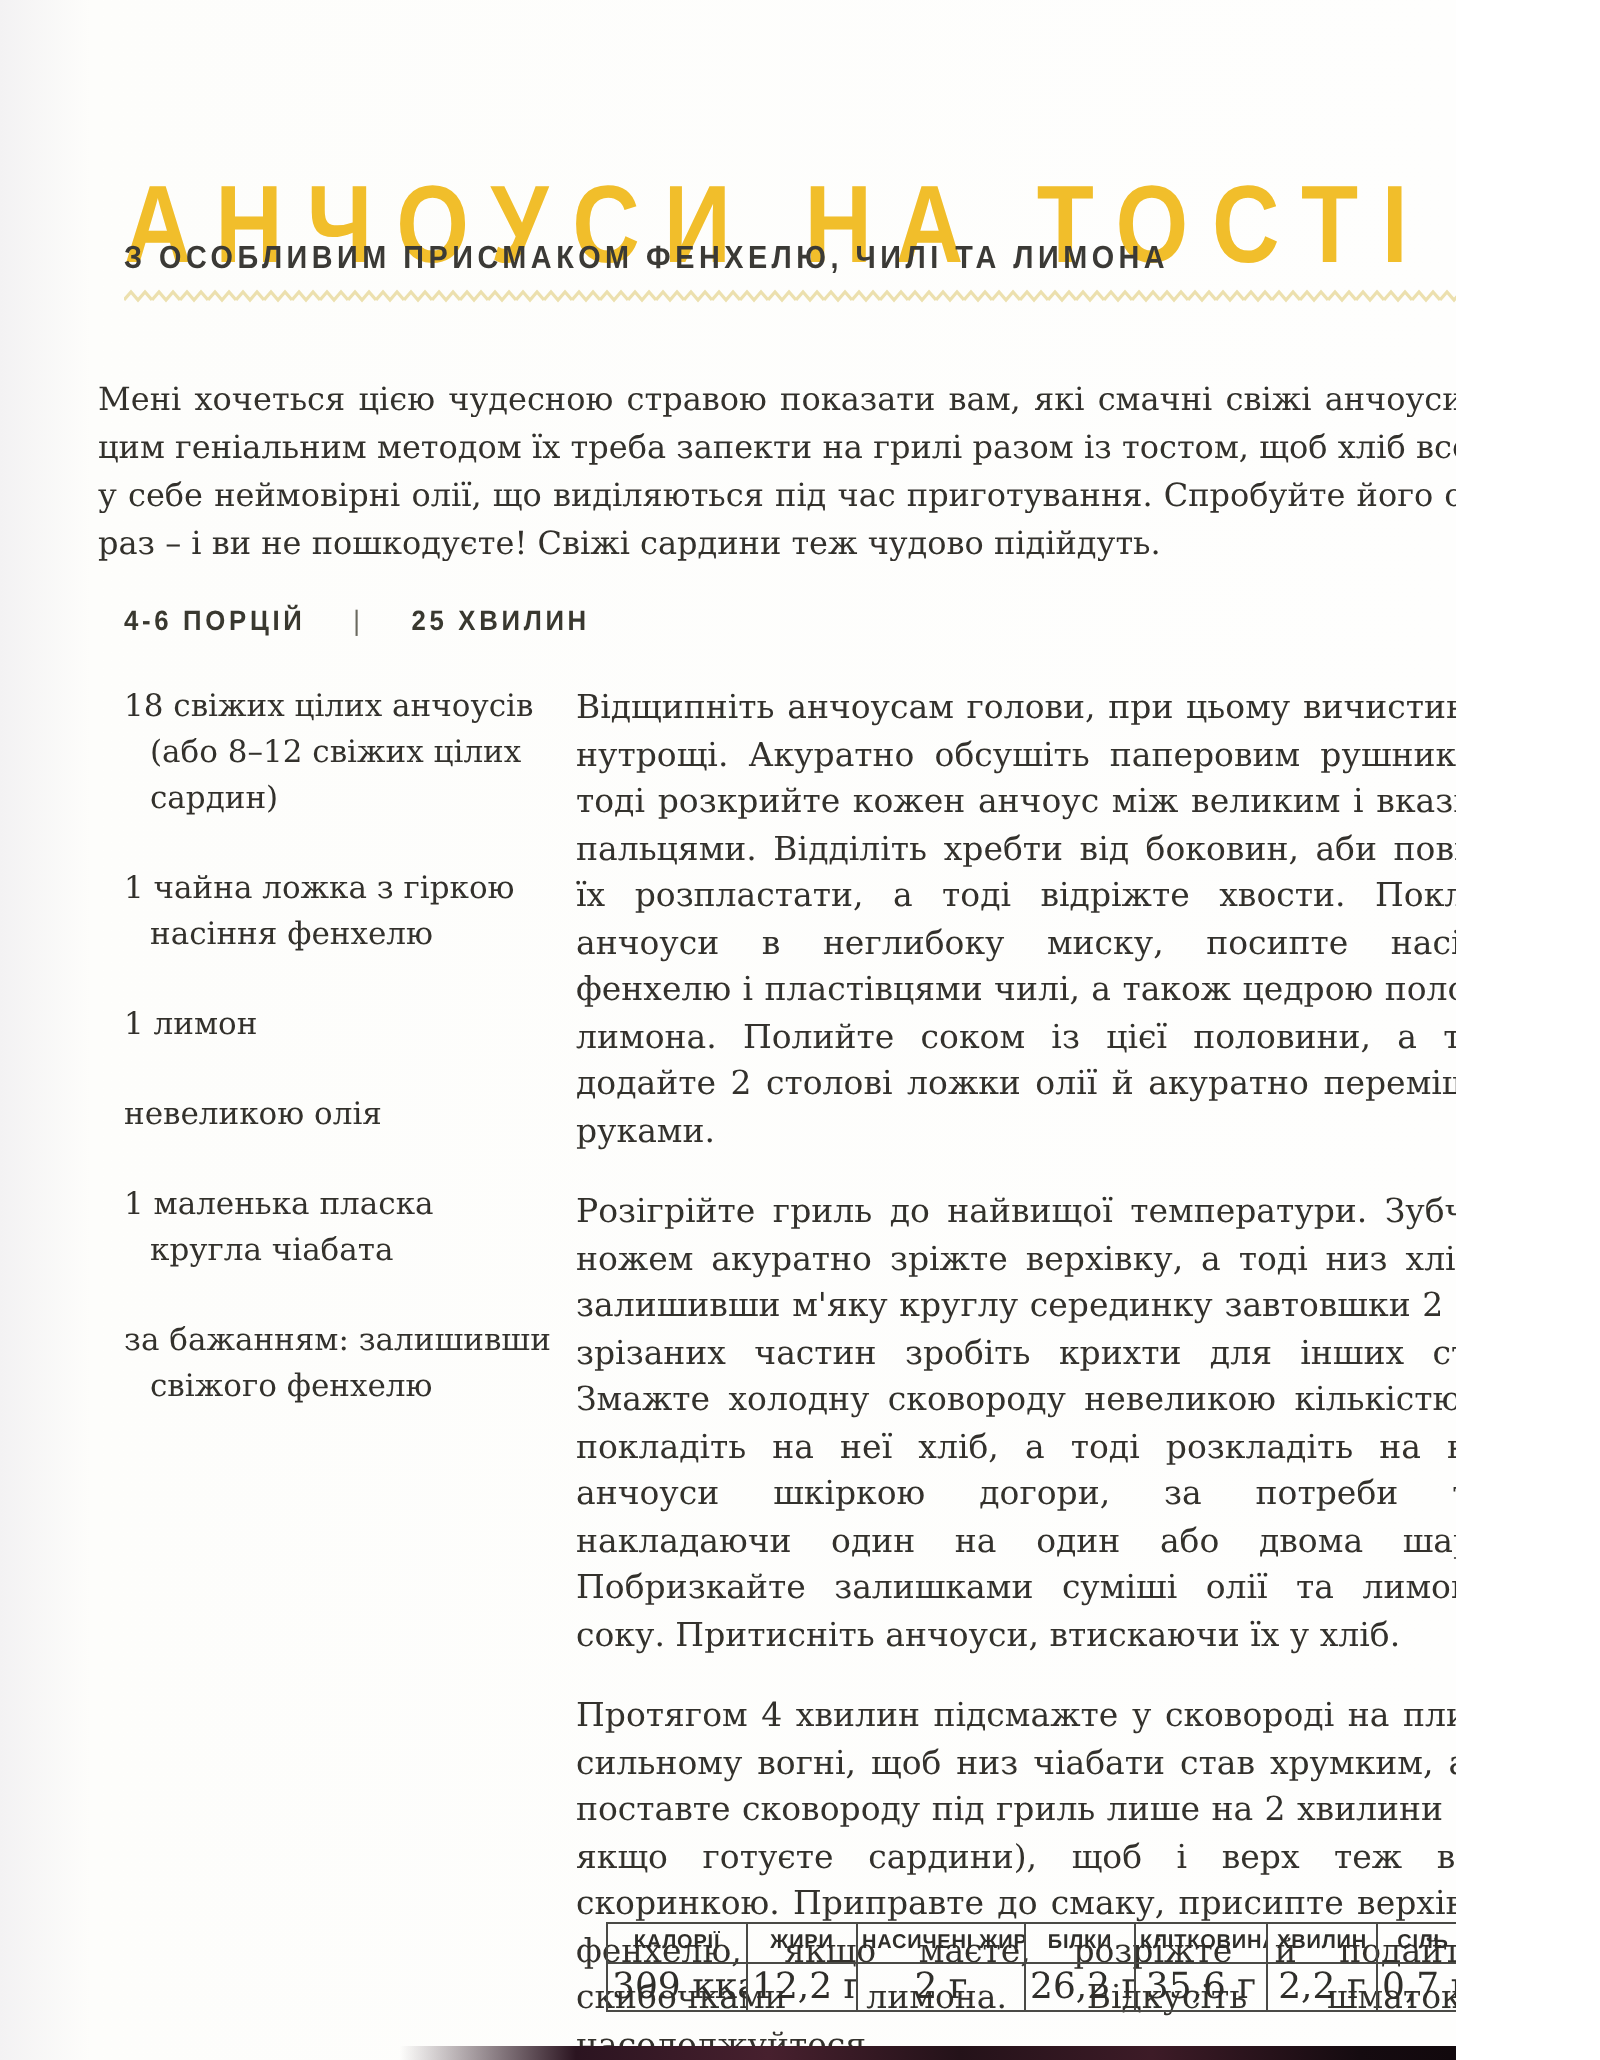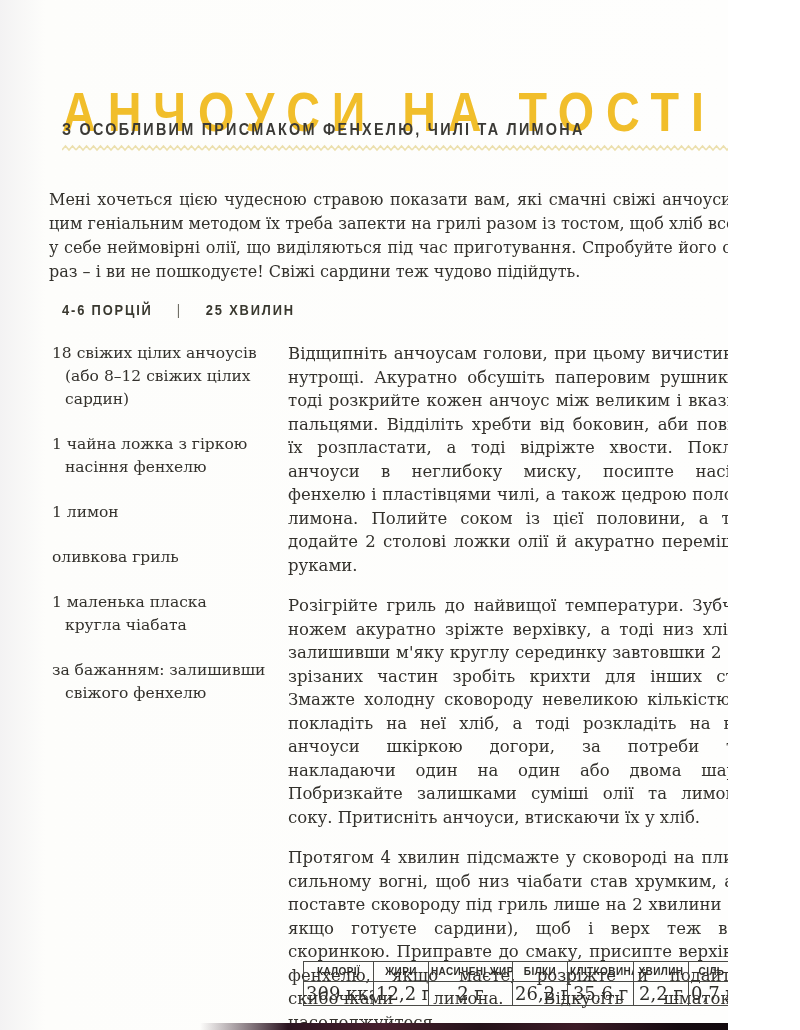--- a/index.html
+++ b/index.html
@@ -44,21 +44,21 @@
     position:absolute;top:302px;left:62px;
     font-family:"Liberation Sans", sans-serif;
     font-weight:bold;font-size:14px;letter-spacing:2px;
     color:#39382f;
     display:flex;align-items:center;gap:26px;
     transform:scaleX(0.92);transform-origin:left top;
     white-space:nowrap;
   }
   .meta .sep{font-weight:normal;color:#6a695f;}
   .ingredients{
-    position:absolute;top:342px;left:52px;width:215px;
+    position:absolute;top:342px;left:62px;width:215px;
     font-size:15.5px;line-height:23px;color:#33312c;
   }
   .ingredients p{
     margin:0 0 22px 0;
     padding-left:13px;text-indent:-13px;
   }
   .instructions{
     position:absolute;top:342px;left:288px;width:488px;
     font-size:16.5px;line-height:23.5px;
     text-align:justify;color:#33312c;
@@ -131,21 +131,21 @@
 
   <div class="ingredients">
 
       <p>18 свіжих цілих анчоусів (або 8–12 свіжих цілих сардин)</p>
 
       <p>1 чайна ложка з гіркою насіння фенхелю</p>
 
 
       <p>1 лимон</p>
 
-      <p>оливкова гриль</p>
+      <p>невеликою олія</p>
 
       <p>1 маленька пласка кругла чіабата</p>
 
       <p>за бажанням: залишивши свіжого фенхелю</p>
     </div>
 
   <div class="instructions">
 
       <p>Відщипніть анчоусам голови, при цьому вичистивши й нутрощі. Акуратно обсушіть паперовим рушником, а тоді розкрийте кожен анчоус між великим і вказівним пальцями. Відділіть хребти від боковин, аби повністю їх розпластати, а тоді відріжте хвости. Покладіть анчоуси в неглибоку миску, посипте насінням фенхелю і пластівцями чилі, а також цедрою половини лимона. Полийте соком із цієї половини, а також додайте 2 столові ложки олії й акуратно перемішайте руками.</p>
 

